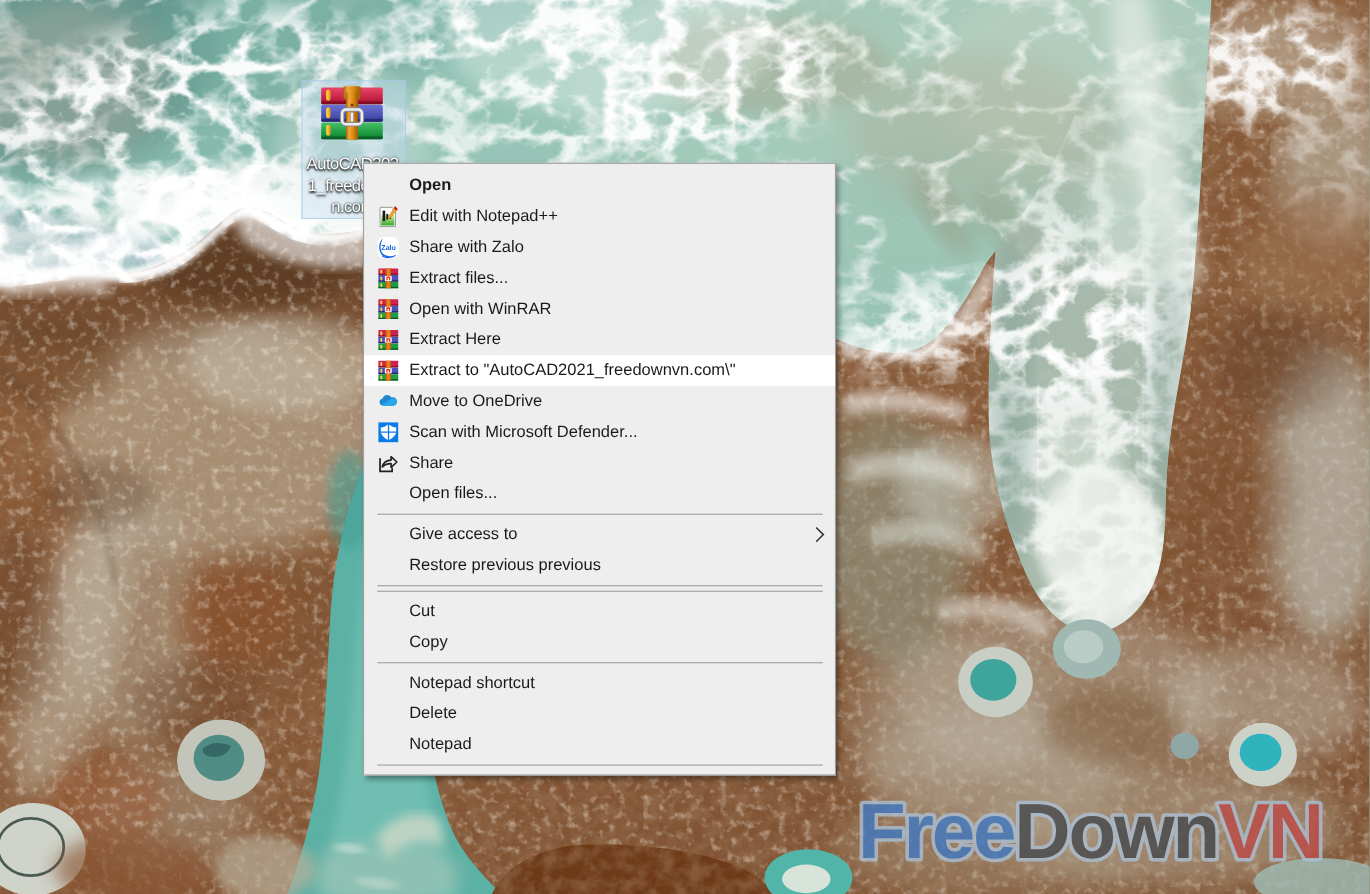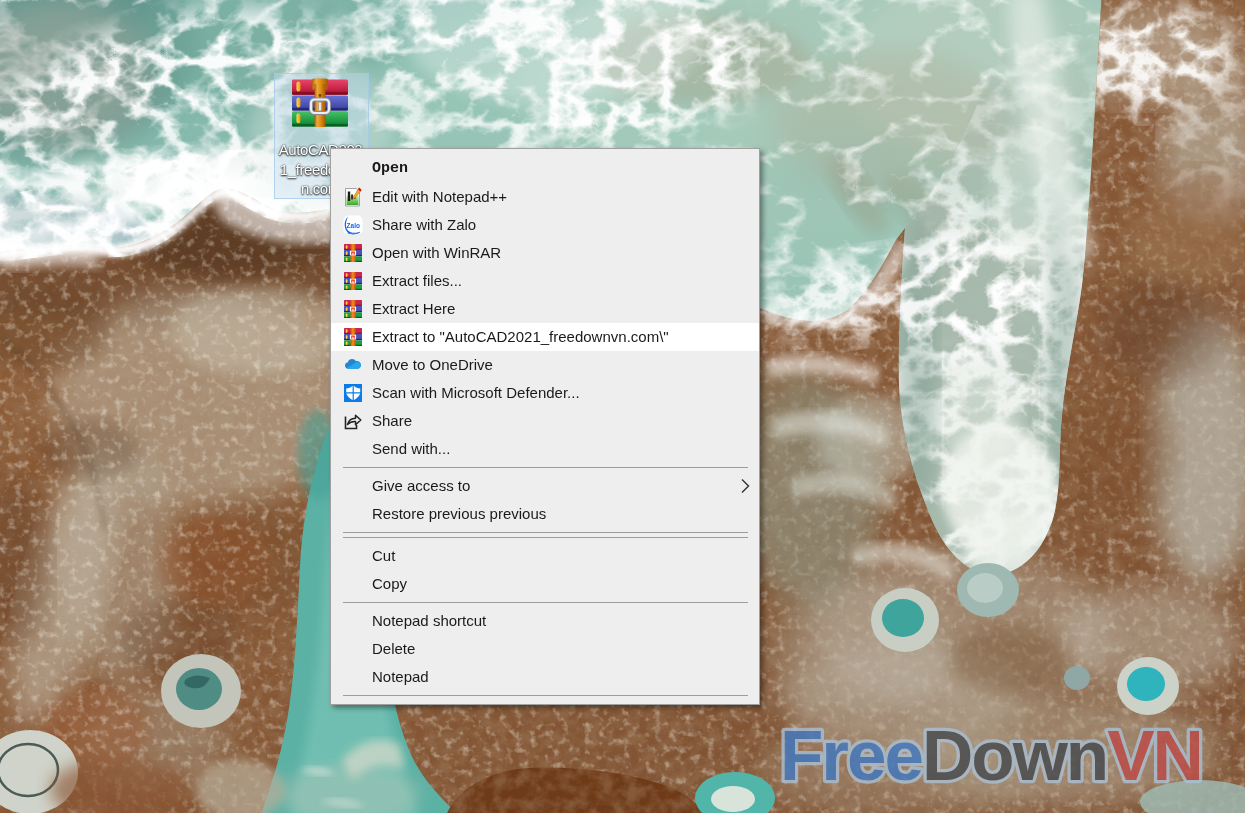--- a/index.html
+++ b/index.html
@@ -5,21 +5,21 @@
 html,body{margin:0;padding:0;width:1245px;height:813px;overflow:hidden;}
 body{font-family:"Liberation Sans",sans-serif;position:relative;background:#8cc7ba;}
 #bg{position:absolute;left:0;top:0;width:1245px;height:813px;}
 
 #sel{position:absolute;left:274px;top:73px;width:93px;height:124px;background:rgba(195,222,243,0.38);border:1px solid rgba(160,200,235,0.75);}
 #bigicon{position:absolute;left:291px;top:78px;}
 #lbl{position:absolute;left:264px;top:140px;width:113px;text-align:center;font-size:15px;line-height:19.5px;color:#fff;text-shadow:0 1px 2px rgba(0,0,0,0.95),0 0 2px rgba(0,0,0,0.85);letter-spacing:-0.4px;}
 
 #menu{position:absolute;left:330px;top:148px;width:428px;background:#eeeeee;border:1px solid #a0a0a0;padding:6px 0 4px;box-shadow:3px 3px 5px rgba(0,0,0,0.4);font-size:15px;color:#1a1a1a;}
 .mi{position:relative;height:28px;line-height:28px;padding-left:41px;white-space:nowrap;}
-.mi.b{font-weight:bold;font-family:Liberation Mono, monospace;}
+.mi.b{font-weight:bold;}
 .mi.hl{background:#fff;}
 .ic{position:absolute;left:12px;top:4px;width:20px;height:20px;}
 .arr{position:absolute;right:5px;top:5px;width:18px;height:18px;}
 .sep{height:1px;background:#9d9d9d;margin:4px 11px 4px 12px;}
 
 #wm{position:absolute;left:772px;top:708px;}
 </style>
 </head>
 <body>
 <svg id="bg" viewBox="0 0 1245 813" preserveAspectRatio="none">
@@ -320,24 +320,24 @@
         <path d="M16.2,0.8 L18.4,3 L17.3,4.4 L15.1,2.2 Z" fill="#d0021b"></path>
       </svg>Edit with Notepad++</div>
 <div class="mi"><svg class="ic" viewBox="0 0 20 20">
         <rect x="0.5" y="0.5" width="19" height="19" rx="5" fill="#fff"></rect>
         <path d="M 5,1.5 C 2.5,4 1.5,7 1.7,10.5 C 1.9,14 3.5,16.5 5.5,18 C 9,19.5 14,19 16.5,17 C 12,18.5 7.5,18 5,15.5 C 3,13.5 2.5,10 3.2,7 C 3.7,4.8 4.3,3 5,1.5 Z" fill="#1266e8"></path>
         <path d="M 4.5,17.5 C 8,19.3 13,19.2 16.5,16.8 L 17,17.5 C 13,20 8,20 4.5,18.3 Z" fill="#1266e8"></path>
         <text x="10.3" y="12.7" font-family="Liberation Sans" font-size="6.5" font-weight="bold" fill="#1266e8" text-anchor="middle">Zalo</text>
       </svg>Share with Zalo</div>
 <div class="mi"><svg class="ic" viewBox="0 0 20 20">
         <use href="#wr20"></use>
+      </svg>Extract files...</div>
+<div class="mi"><svg class="ic" viewBox="0 0 20 20">
+        <use href="#wr20"></use>
       </svg>Open with WinRAR</div>
-<div class="mi"><svg class="ic" viewBox="0 0 20 20">
-        <use href="#wr20"></use>
-      </svg>Extract files...</div>
 <div class="mi"><svg class="ic" viewBox="0 0 20 20">
         <use href="#wr20"></use>
       </svg>Extract Here</div>
 <div class="mi hl"><svg class="ic" viewBox="0 0 20 20">
         <use href="#wr20"></use>
       </svg>Extract to "AutoCAD2021_freedownvn.com\"</div>
 <div class="mi"><svg class="ic" viewBox="0 0 20 20">
         <path d="M 5.2,13.8 C 3.4,13.6 2,12.2 2,10.5 C 2,8.9 3.2,7.6 4.8,7.3 C 5.2,5.4 6.9,4 9,4 C 10.7,4 12.2,4.9 12.9,6.3 C 13.3,6.2 13.6,6.1 14,6.1 C 16.2,6.1 18,7.9 18,10 C 18,12 16.4,13.7 14.4,13.8 Z" fill="#1e88d2"></path>
         <path d="M 18,10 C 18,12 16.4,13.8 14.4,13.8 L 5.2,13.8 C 4.6,13.7 4,13.5 3.6,13.2 L 13.5,7.1 C 16,7.3 18,8.2 18,10 Z" fill="#28a8ea"></path>
       </svg>Move to OneDrive</div>
@@ -345,21 +345,21 @@
         <rect x="1" y="1" width="18" height="18" fill="#0a7ce8"></rect>
         <path d="M 10,3.2 L 10,9.6 L 3.6,9.6 L 3.6,6 C 6,5.8 8,5 10,3.2 Z" fill="#fff" transform="translate(-0.4,-0.4)"></path>
         <path d="M 10.8,3.2 L 10.8,9.6 L 17.2,9.6 L 17.2,6 C 14.8,5.8 12.8,5 10.8,3.2 Z" fill="#fff" transform="translate(0,-0.4)"></path>
         <path d="M 10,10.4 L 10,17 C 7.5,15.8 5,13.8 3.6,10.4 Z" fill="#fff" transform="translate(-0.4,0)"></path>
         <path d="M 10.8,10.4 L 10.8,17 C 13.3,15.8 15.8,13.8 17.2,10.4 Z" fill="#fff"></path>
       </svg>Scan with Microsoft Defender...</div>
 <div class="mi"><svg class="ic" viewBox="0 0 20 20">
         <path d="M 2.5,5.5 L 2.5,17.5 L 13.5,17.5 L 13.5,14" fill="none" stroke="#222" stroke-width="1.6"></path>
         <path d="M 4.5,13.5 C 5.5,9.5 8.5,7.5 12.5,7.3 L 12.5,4.2 L 17.8,9 L 12.5,13.8 L 12.5,10.5 C 9.5,10.3 6.8,11.2 4.5,13.5 Z" fill="none" stroke="#222" stroke-width="1.5" stroke-linejoin="round"></path>
       </svg>Share</div>
-<div class="mi">Send with...</div>
+<div class="mi">Open files...</div>
 <div class="sep"></div>
 <div class="mi">Give access to<svg class="arr" viewBox="0 0 18 18">
         <path d="M 6,2.5 L 12.5,9 L 6,15.5" fill="none" stroke="#333" stroke-width="1.4"></path>
       </svg></div>
 <div class="mi">Restore previous previous</div>
 <div class="sep"></div>
 <div class="sep"></div>
 <div class="mi">Cut</div>
 <div class="mi">Copy</div>
 <div class="sep"></div>

